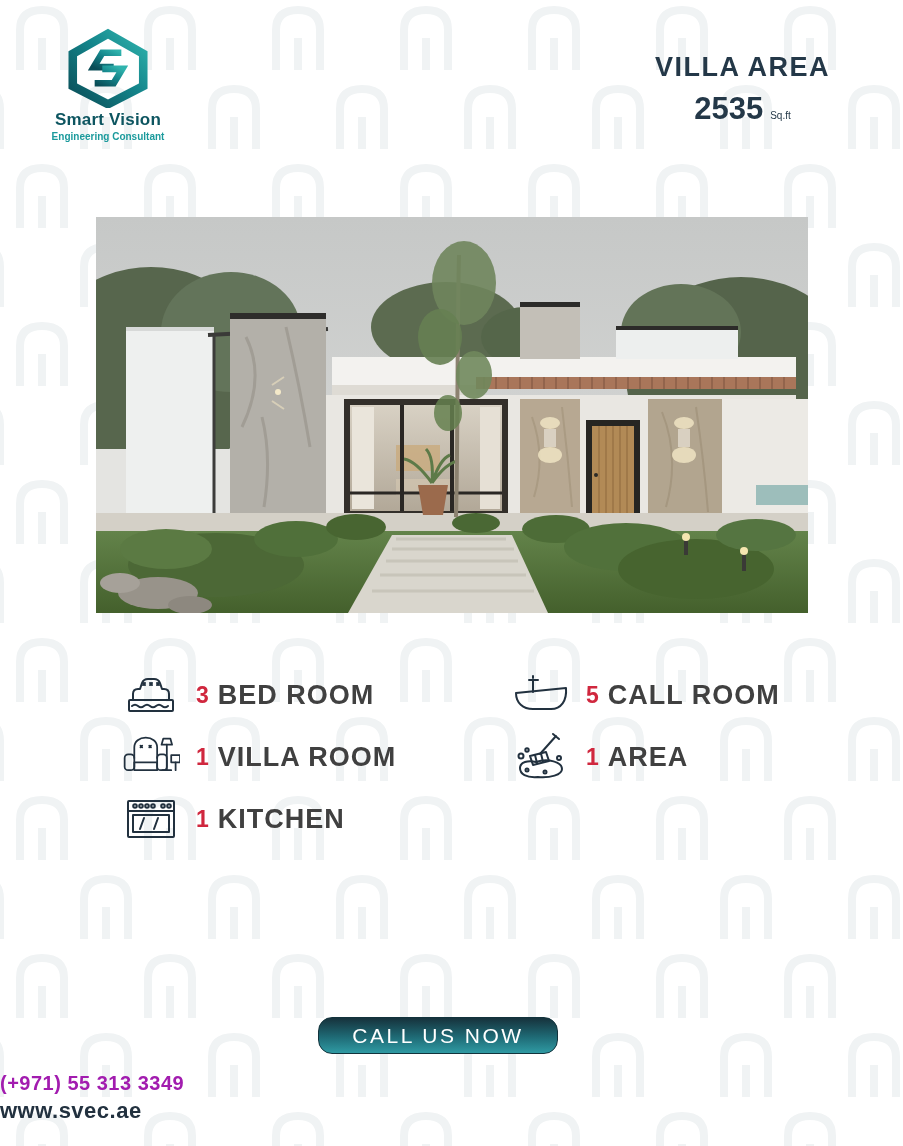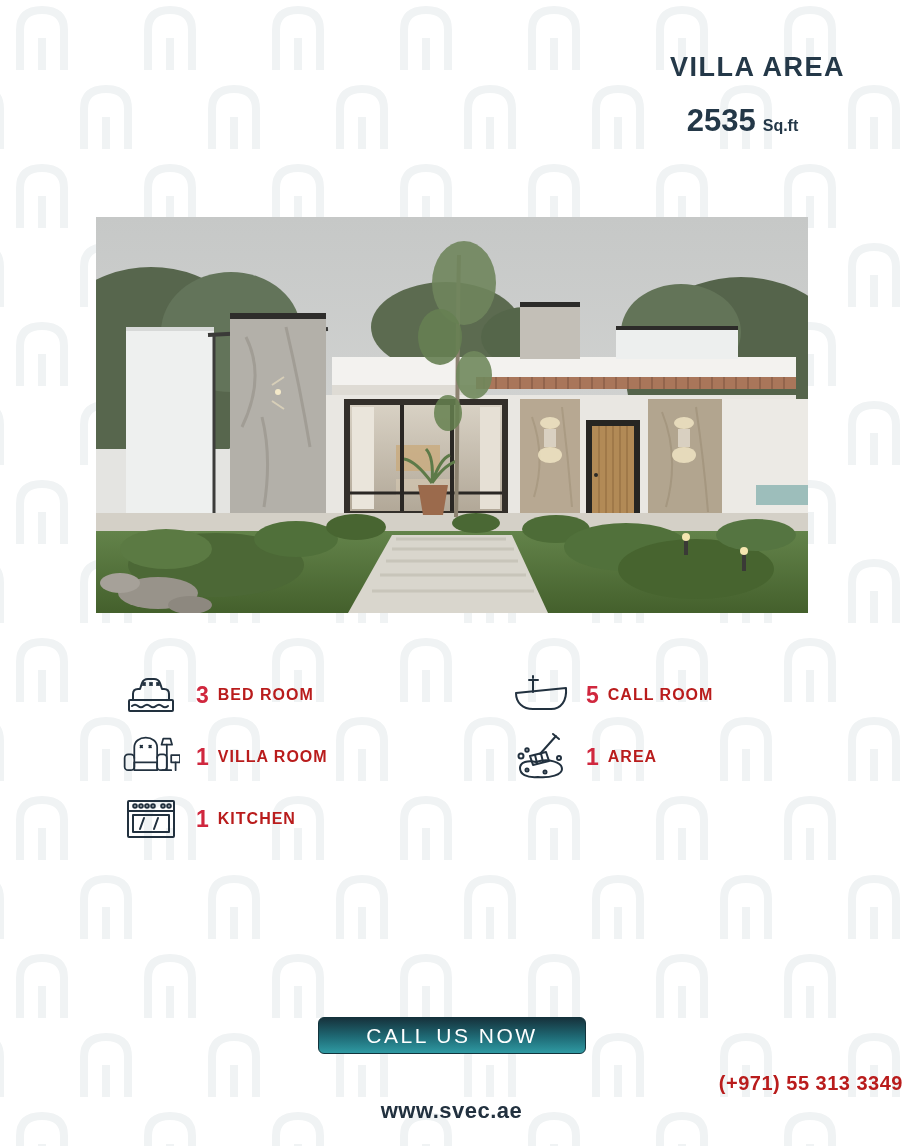--- a/index.html
+++ b/index.html
@@ -9,49 +9,49 @@
 
   .bg-pattern { position:absolute; left:0; top:0; width:903px; height:1146px; z-index:0; }
 
   
   .logo-block { position:absolute; left:37px; top:28px; width:142px; text-align:center; z-index:2; }
   .logo-mark { width:92px; height:80px; margin:0 auto; display:block; }
   .brand-name { font-size:17px; font-weight:700; color:#0d5560; letter-spacing:.2px; margin-top:2px; }
   .brand-tagline { font-size:10px; font-weight:600; color:#1b9a9c; margin-top:1px; }
 
   
-  .area-block { position:absolute; left:640px; top:52px; width:205px; text-align:right; z-index:2; color:#243848; }
+  .area-block { position:absolute; left:640px; top:52px; width:205px; text-align:center; z-index:2; color:#243848; }
   .area-title { font-size:27px; font-weight:700; letter-spacing:1.5px; }
-  .area-line { margin-top:20px; display:flex; justify-content:center; align-items:baseline; gap:7px; }
+  .area-line { margin-top:8px; display:flex; justify-content:center; align-items:baseline; gap:7px; }
   .area-value { font-size:31px; font-weight:800; }
-  .area-unit { font-size:16px; font-weight:700; }
+  .area-unit { font-size:10px; font-weight:400; }
 
   
   .photo { position:absolute; left:96px; top:217px; width:712px; height:396px; z-index:2; overflow:hidden; background:#cdcfce; }
   .photo svg { display:block; }
 
   
   .features { position:absolute; left:96px; top:668px; width:712px; height:180px; z-index:2; }
   .feature-row { position:absolute; display:flex; align-items:center; height:54px; }
   .f-l1 { left:26px; top:0; }   .f-l2 { left:26px; top:62px; }  .f-l3 { left:26px; top:124px; }
   .f-r1 { left:416px; top:0; }  .f-r2 { left:416px; top:62px; }
   .f-icon { width:58px; height:52px; display:flex; align-items:center; justify-content:center; }
   .f-icon svg { stroke:#22313f; fill:none; stroke-width:2; stroke-linecap:round; stroke-linejoin:round; }
   .f-num { font-size:23px; font-weight:800; color:#d0273e; margin-left:16px; }
-  .f-label { font-size:16px; font-weight:800; color:#b91c1c; letter-spacing:1px; margin-left:9px; }
-
-  
-  .cta-button { position:absolute; left:318px; top:1017px; width:268px; height:37px; z-index:2;
+  .f-label { font-size:27px; font-weight:800; color:#404040; letter-spacing:1px; margin-left:9px; }
+
+  
+  .cta-button { position:absolute; left:318px; top:1017px; width:240px; height:37px; z-index:2;
     display:flex; align-items:center; justify-content:center;
     background:linear-gradient(180deg,#16323c 0%, #1f6b76 55%, #2f9aa3 100%);
-    color:#ffffff; font-size:21px; font-weight:500; letter-spacing:2.5px; border-radius:6px;
+    color:#ffffff; font-size:21px; font-weight:500; letter-spacing:2.5px; border-radius:14px;
     border:1px solid #12333c; cursor:pointer; }
-  .phone { position:absolute; left:0; top:1072px; width:903px; text-align:right; z-index:2;
-    font-size:20px; font-weight:600; color:#b91c1c; letter-spacing:.5px; }
-  .website { position:absolute; left:0; top:1098px; width:903px; text-align:center; z-index:2;
+  .phone { position:absolute; left:0; top:1072px; width:903px; text-align:left; z-index:2;
+    font-size:20px; font-weight:600; color:#a21caf; letter-spacing:.5px; }
+  .website { position:absolute; left:0; top:1098px; width:903px; z-index:2;
     font-size:22px; font-weight:600; color:#22313f; letter-spacing:.5px; }
 </style>
 </head>
 <body>
 
 <div class="page">
 
   <svg class="bg-pattern" width="903" height="1146" xmlns="http://www.w3.org/2000/svg">
     <defs>
       <pattern id="archpat" patternUnits="userSpaceOnUse" width="128" height="158">
@@ -65,20 +65,38 @@
           <g transform="translate(-64,79)">
             <path d="M20,70 L20,30 Q20,10 42,10 Q64,10 64,30 L64,70"></path>
             <path d="M42,38 L42,70"></path>
           </g>
         </g>
       </pattern>
     </defs>
     <rect width="903" height="1146" fill="url(#archpat)"></rect>
   </svg>
 
+  <div class="logo-block">
+    <svg class="logo-mark" viewBox="0 0 96 84" xmlns="http://www.w3.org/2000/svg">
+      <defs>
+        <linearGradient id="lg" x1="0" y1="1" x2="1" y2="0">
+          <stop offset="0" stop-color="#0a4d57"></stop>
+          <stop offset="0.55" stop-color="#14848a"></stop>
+          <stop offset="1" stop-color="#2fb3ad"></stop>
+        </linearGradient>
+      </defs>
+      <g fill="none" stroke="url(#lg)" stroke-linejoin="miter">
+        <path d="M48,6 L85,27 L85,61 L48,80 L11,61 L11,27 Z" stroke-width="9"></path>
+        <path d="M62,26 L42,26 L33,41 L54,41" stroke-width="7"></path>
+        <path d="M34,58 L54,58 L63,43 L42,43" stroke-width="7"></path>
+      </g>
+    </svg>
+    <div class="brand-name">Smart Vision</div>
+    <div class="brand-tagline">Engineering Consultant</div>
+  </div>
 
   <div class="area-block">
     <div class="area-title">VILLA AREA</div>
     <div class="area-line">
       <span class="area-value">2535</span>
       <span class="area-unit">Sq.ft</span>
     </div>
   </div>
 
   <div class="photo">

